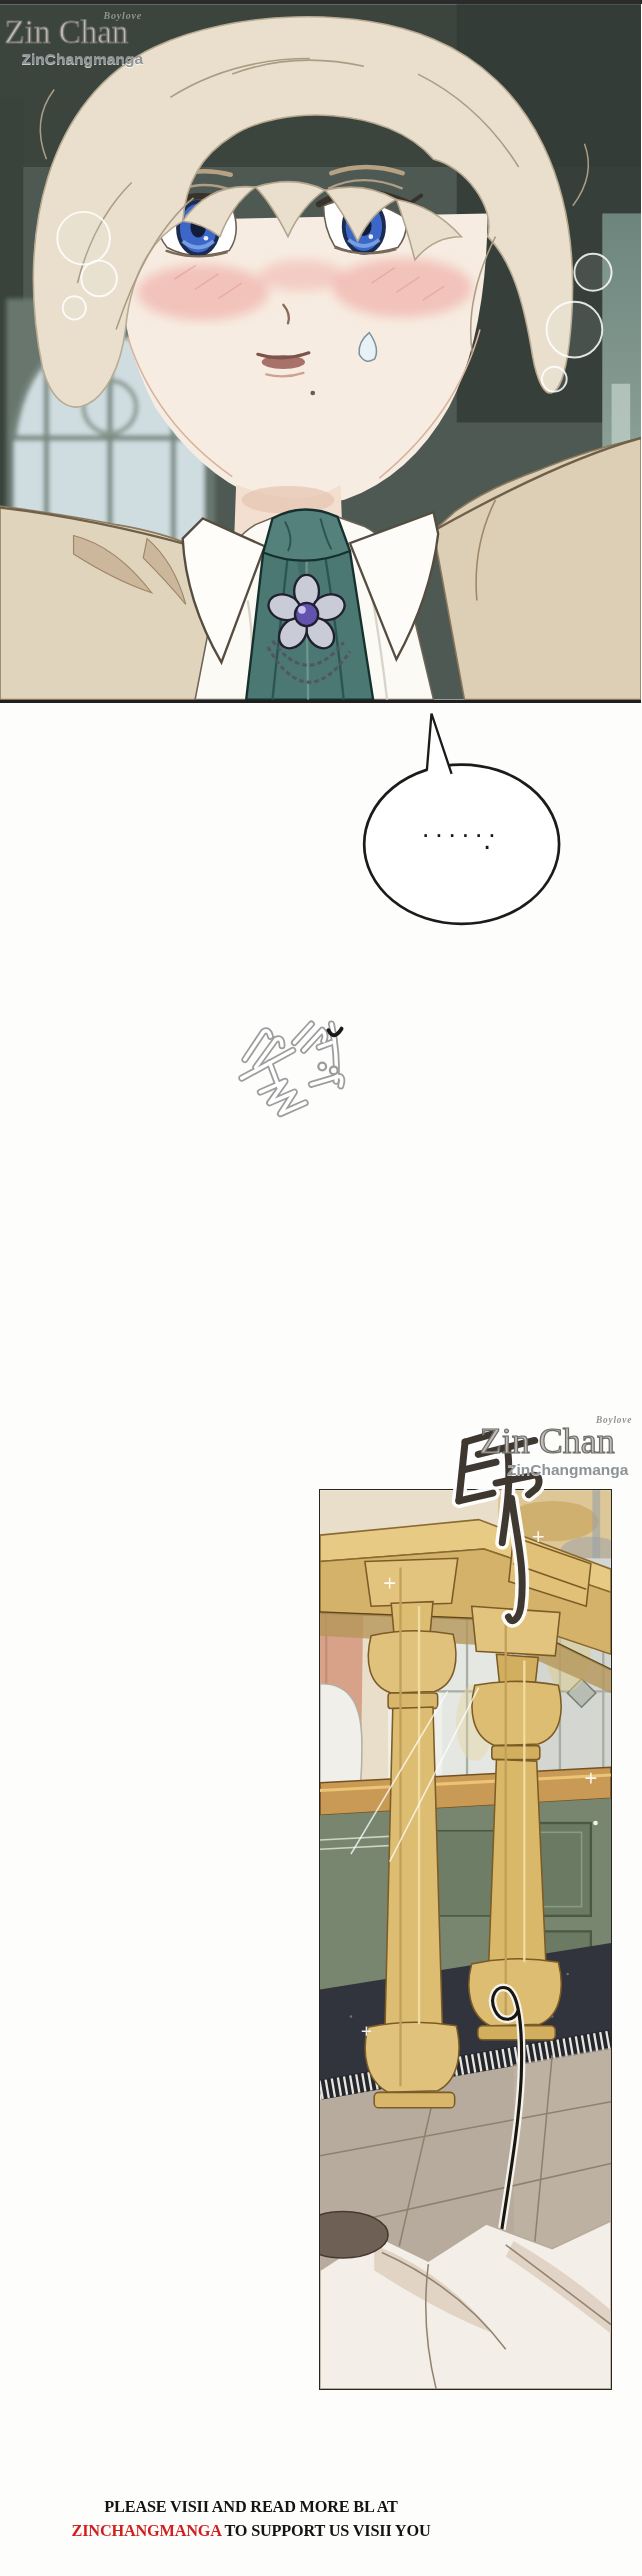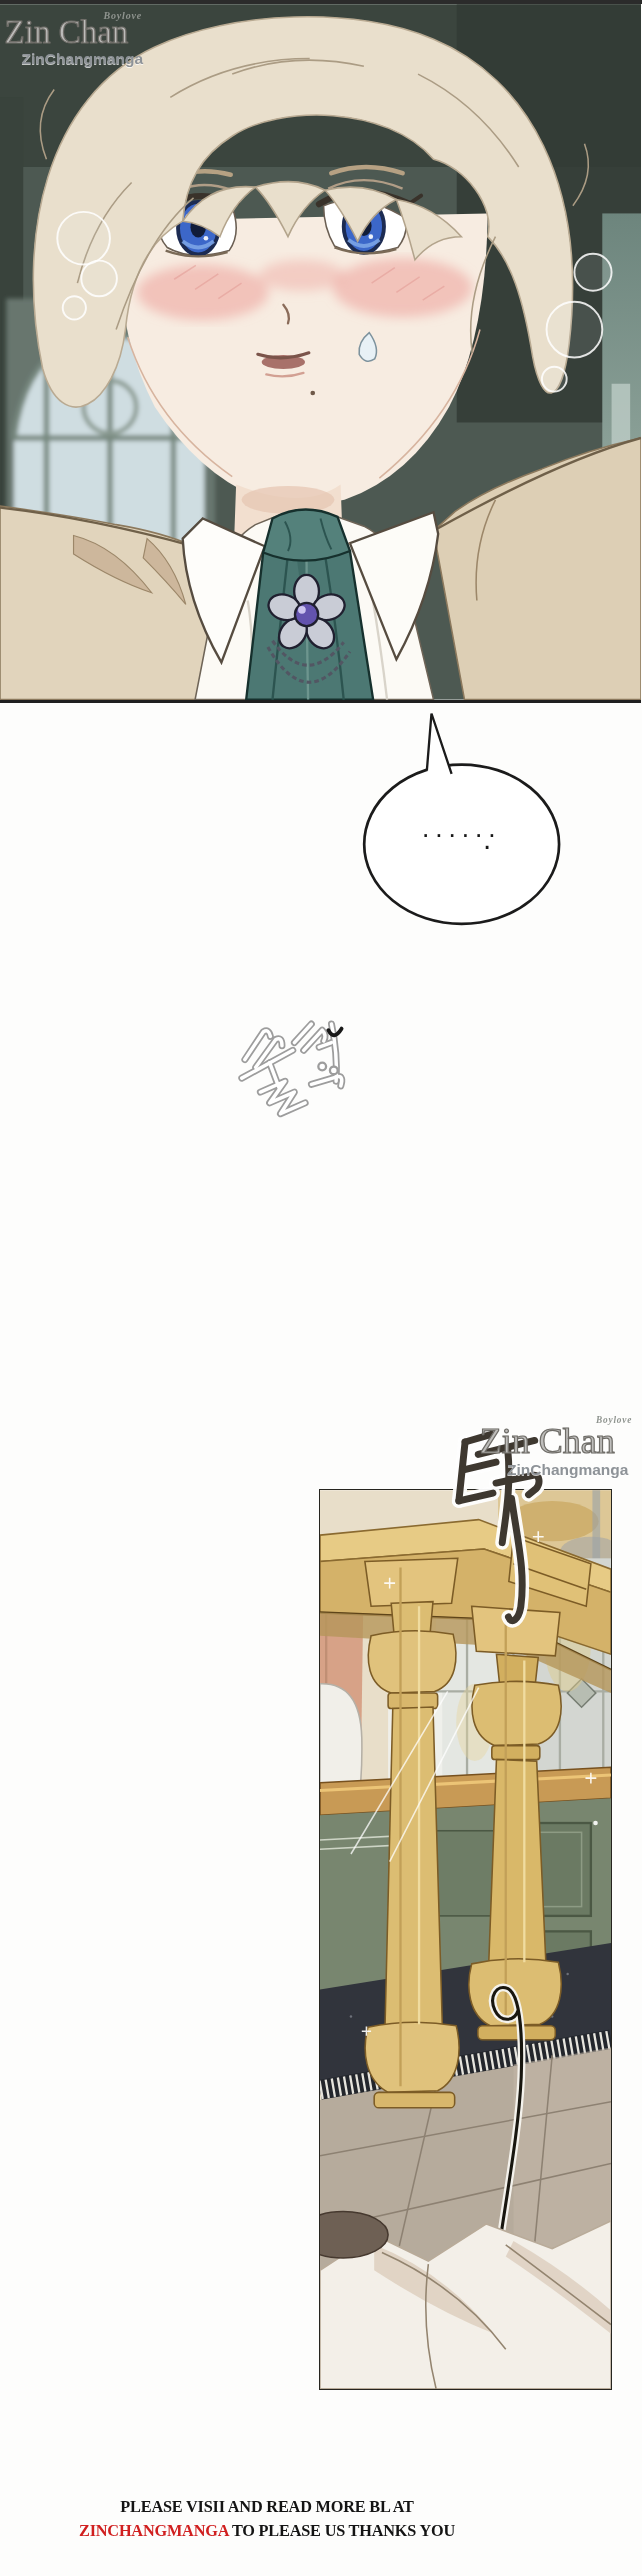--- a/index.html
+++ b/index.html
@@ -29,21 +29,21 @@
   .wm2 .ttl{position:absolute;left:7.7px;top:7.7px;font-size:36px;}
   .wm2 .sub{position:absolute;left:35px;top:46px;font-size:15.5px;}
 
   
   .bubble-text{left:421px;top:823px;font-family:"DejaVu Sans Mono",monospace;
                font-weight:700;font-size:15.5px;letter-spacing:3.9px;color:#181818;}
   .bubble-dot{left:482px;top:833px;font-family:"DejaVu Sans Mono",monospace;
               font-weight:700;font-size:17px;color:#181818;}
 
   
-  .footer{left:16px;top:2495px;width:502px;text-align:center;
+  .footer{left:0;top:2495px;width:502px;text-align:center;
           font-family:"Liberation Serif",serif;font-weight:700;
           font-size:16.3px;line-height:24px;color:#141414;letter-spacing:-0.2px;}
   .footer .hl{color:#d01f1f;}
 
   .sfx-layer{position:absolute;z-index:5;}
   .sr{position:absolute;width:0.8px;height:0.8px;overflow:hidden;clip:rect(0 0 0 0);white-space:nowrap;}
 </style>
 </head>
 <body>
 
@@ -445,17 +445,17 @@
         <path d="M655,1870 C660,1920 652,1960 648,1992"></path>
         <path d="M640,1915 L688,1905 C696,1903 698,1915 692,1922 L682,1930"></path>
         <path d="M660,1935 C668,1990 678,2030 672,2075 C669,2092 660,2098 656,2088"></path>
       </g>
     </g>
   </svg>
   <span class="sr">투구</span>
 
   <div class="abs footer">
     <div>PLEASE VISII AND READ MORE BL AT</div>
-    <div><span class="hl">ZINCHANGMANGA</span><span> TO PLEASE US THANKS YOU</span></div>
+    <div><span class="hl">ZINCHANGMANGA</span><span> TO SUPPORT US VISII YOU</span></div>
   </div>
 
 </div>
 
 
 </body></html>

